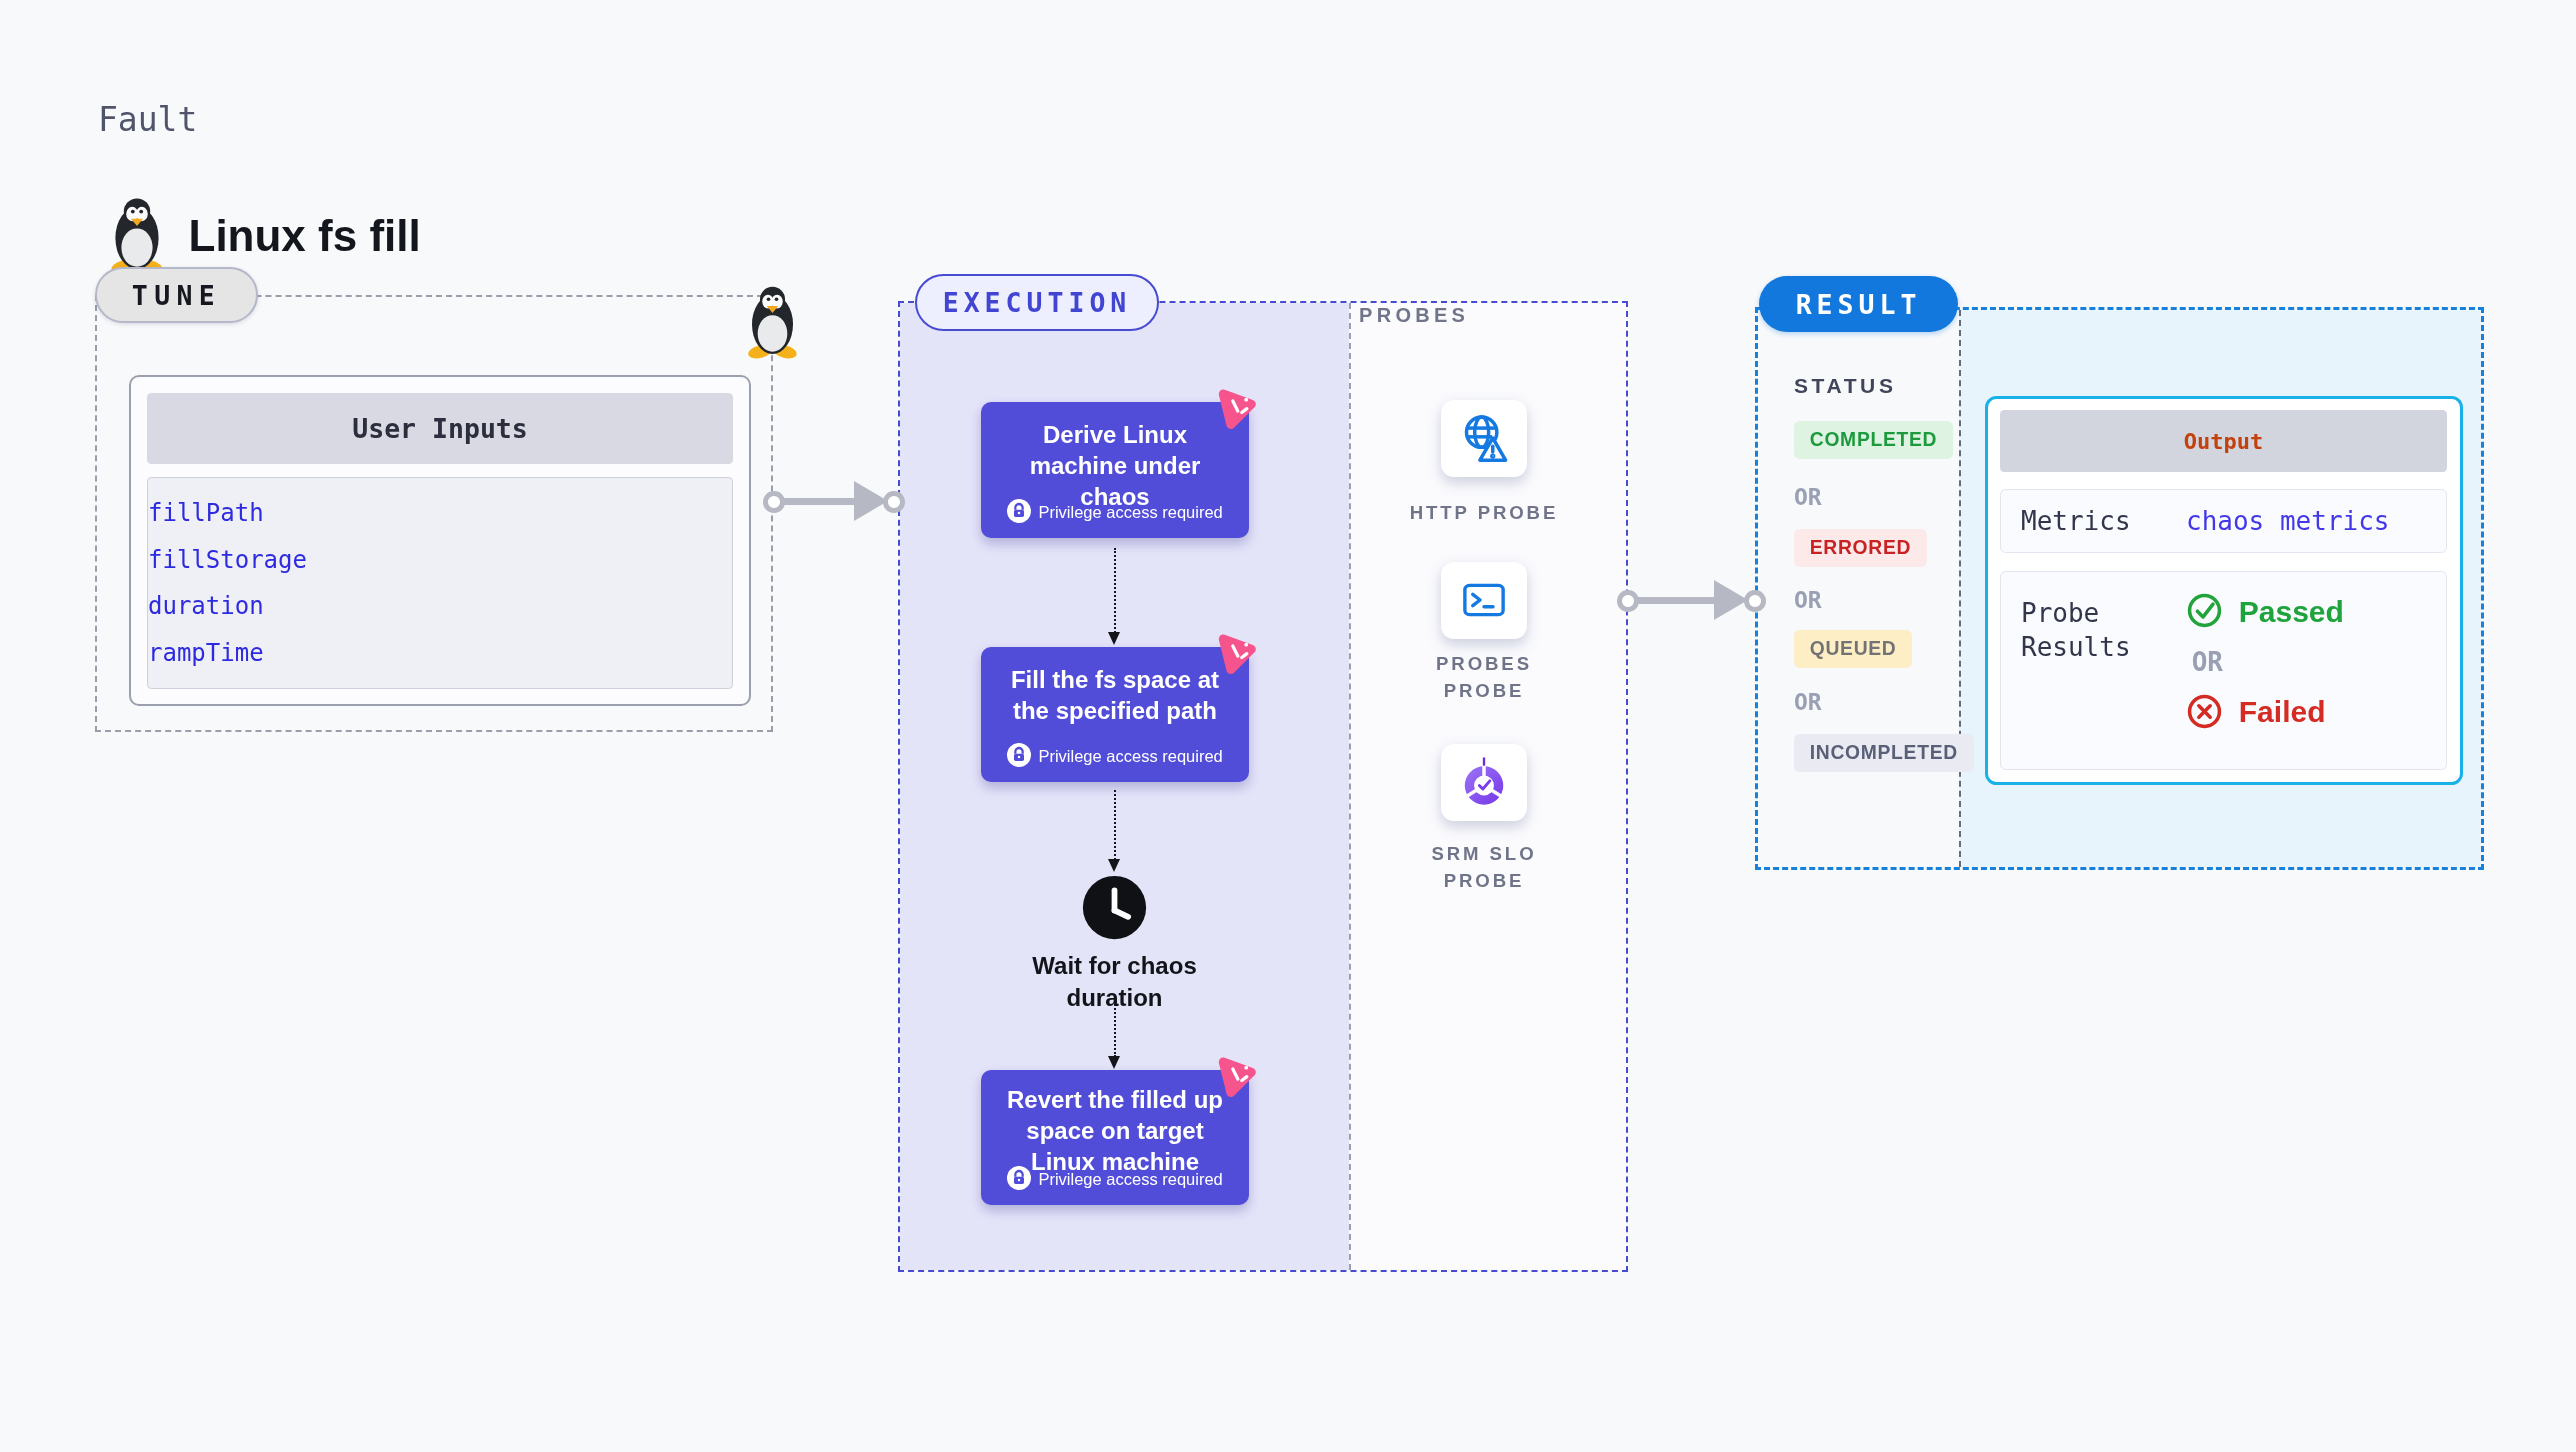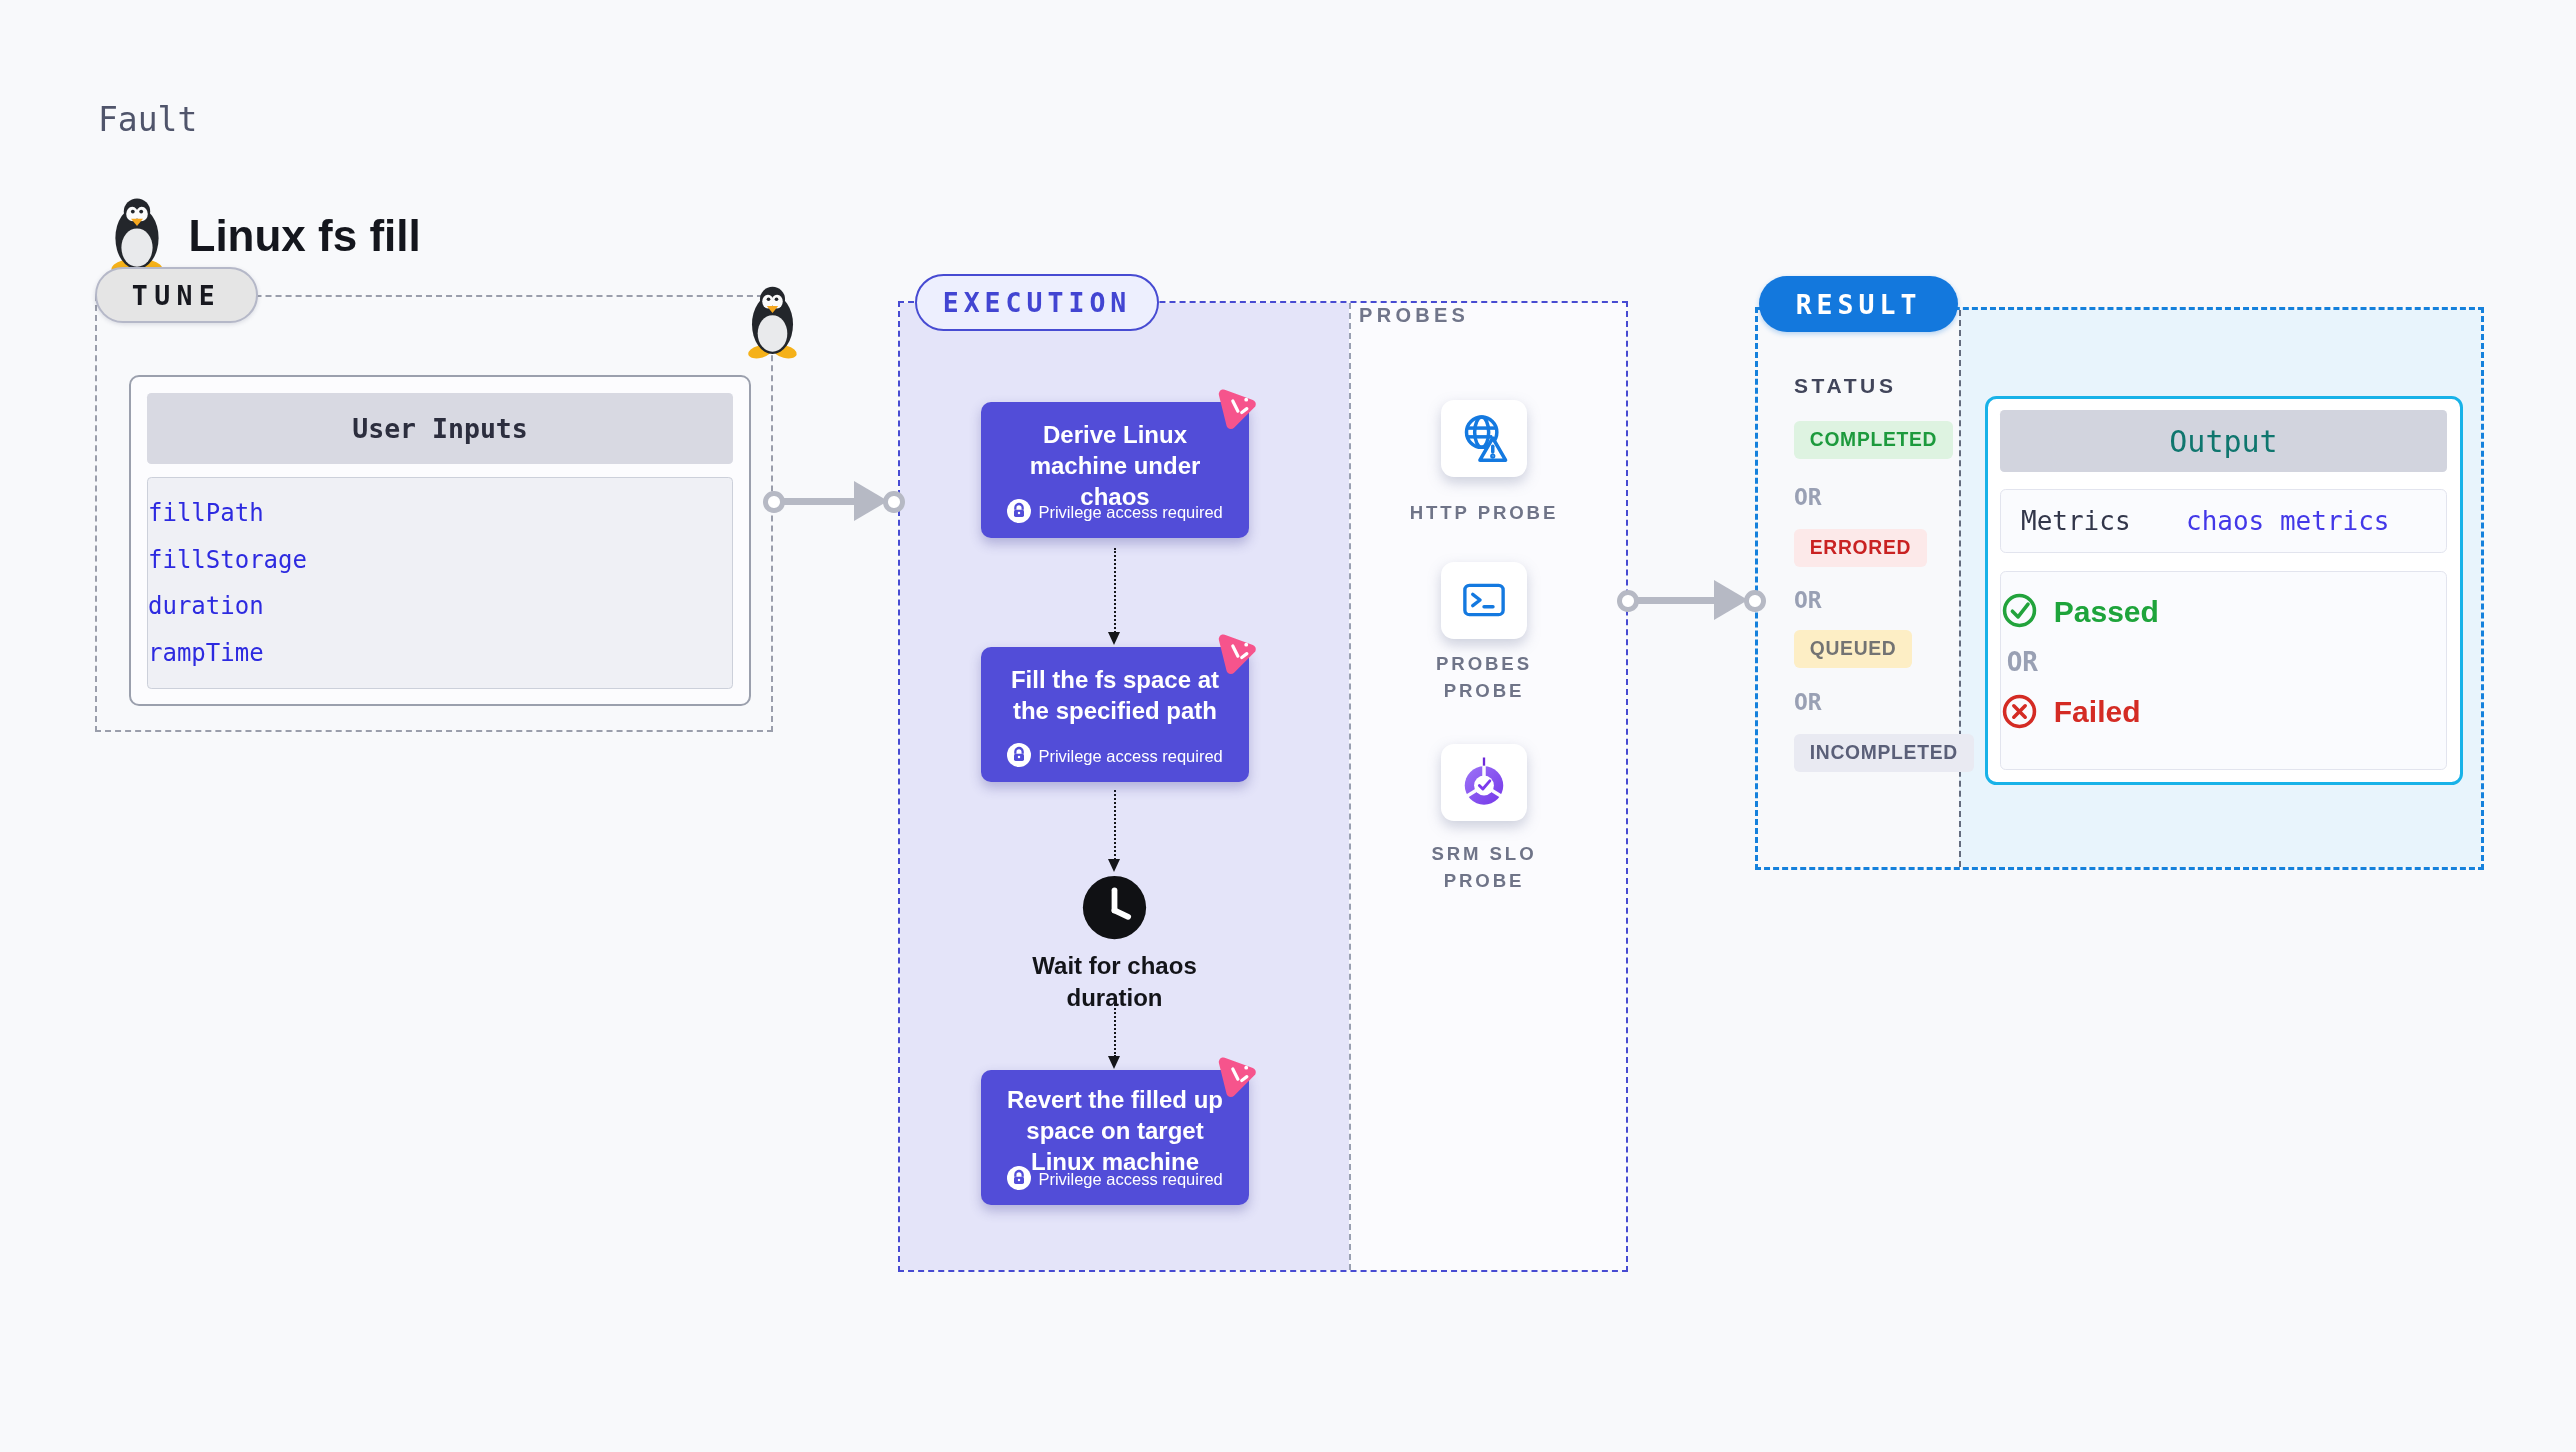--- a/index.html
+++ b/index.html
@@ -249,29 +249,30 @@
 <div class="status-badge" style="top:421px;background:#def3e1;color:#1d9a3d;">COMPLETED</div>
 <div class="or-label" style="top:484px;">OR</div>
 <div class="status-badge" style="top:529px;background:#fce9e9;color:#c92222;">ERRORED</div>
 <div class="or-label" style="top:587px;">OR</div>
 <div class="status-badge" style="top:630px;background:#fdeec5;color:#737373;">QUEUED</div>
 <div class="or-label" style="top:689px;">OR</div>
 <div class="status-badge" style="top:734px;background:#e9eaf2;color:#5a5f78;">INCOMPLETED</div>
 
 <div class="abs" style="left:1985px;top:396px;width:478px;height:389px;background:#ffffff;border:3.6px solid #18b2e8;border-radius:11.5px;box-sizing:border-box;z-index:3;"></div>
 <div class="abs mono" style="left:2000px;top:410px;width:447px;height:62px;background:#d2d4de;border-radius:4.3px;display:flex;align-items:center;justify-content:center;z-index:4;">
-  <span style="font-size:30px;font-weight:400;color:#0f766e;">Output</span>
+  <span style="font-size:22px;font-weight:700;color:#c2410c;">Output</span>
 </div>
 
 <div class="out-row" style="top:489px;height:64px;display:flex;align-items:center;">
   <span class="mono" style="flex:0 0 165px;padding-left:20px;font-size:26px;color:#32364a;">Metrics</span>
   <span class="mono" style="font-size:26px;color:#4338e8;">chaos metrics</span>
 </div>
 
 <div class="out-row" style="top:571px;height:199px;display:flex;">
+  <span class="mono" style="flex:0 0 165px;padding:24px 0 0 20px;font-size:26px;line-height:34px;color:#32364a;box-sizing:content-box;width:122px;">Probe Results</span>
   <div style="display:flex;flex-direction:column;padding-top:20px;">
     <div class="result-line">
       <span>
         <svg width="37" height="37" viewBox="0 0 52 52">
           <circle cx="26" cy="26" r="21" fill="none" stroke="#22a33c" stroke-width="5"></circle>
           <polyline points="16,27 24,35 38,17" fill="none" stroke="#22a33c" stroke-width="5" stroke-linecap="round" stroke-linejoin="round"></polyline>
         </svg>
       </span>
       <span style="font-size:30px;font-weight:bold;color:#1ea43b;">Passed</span>
     </div>

